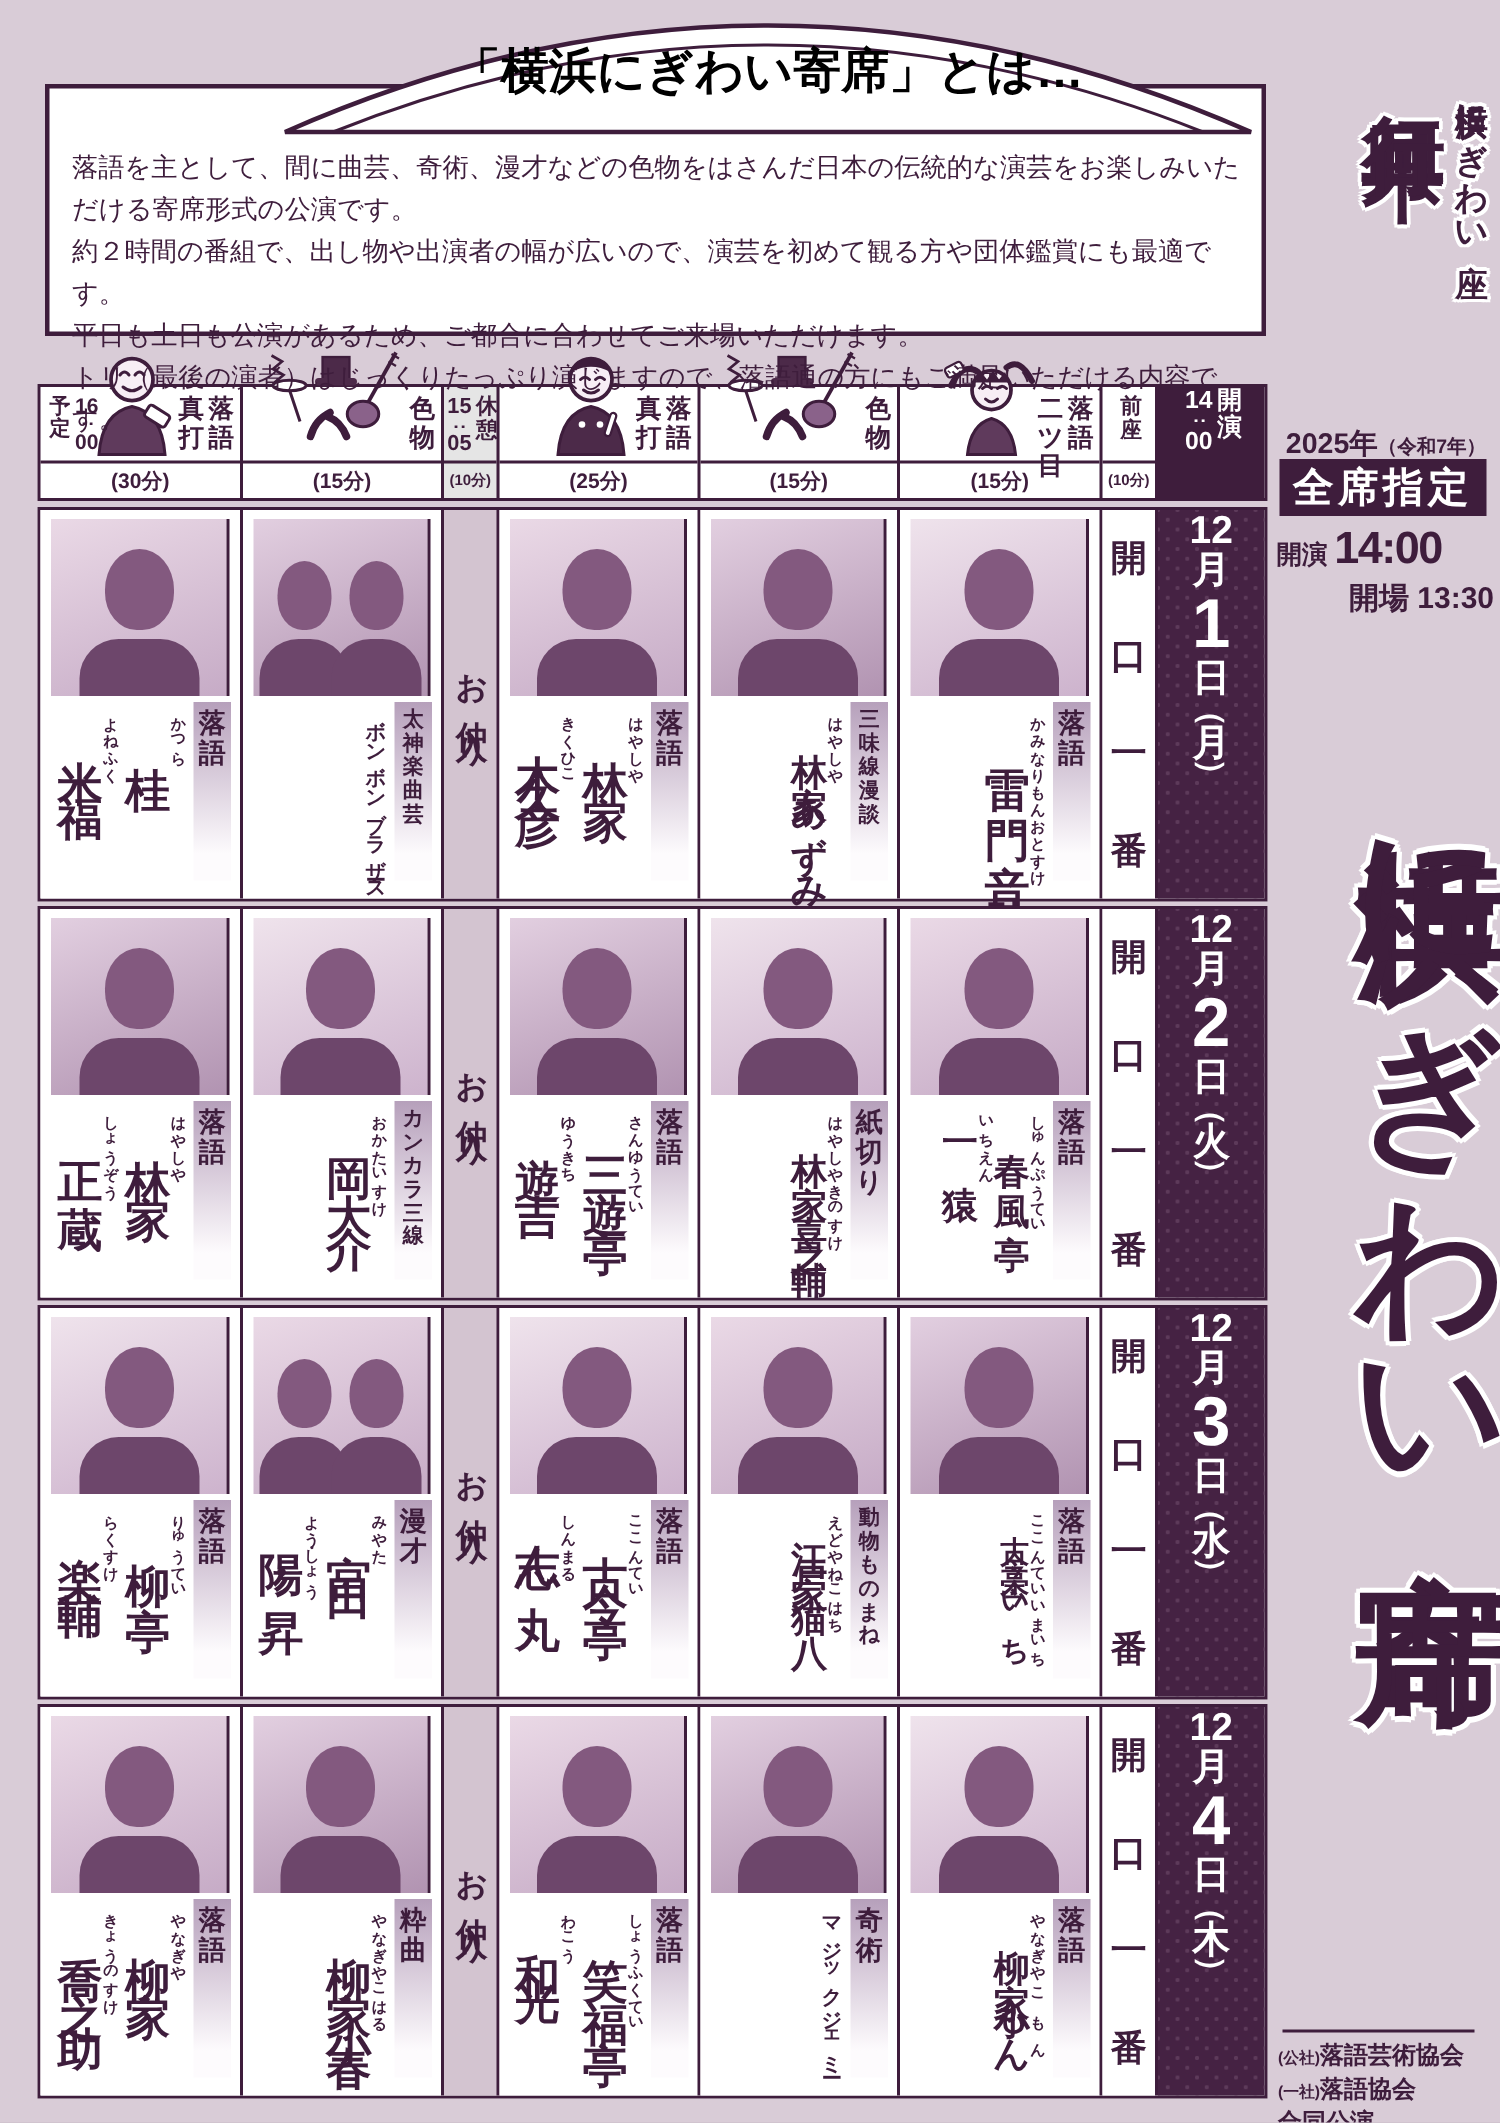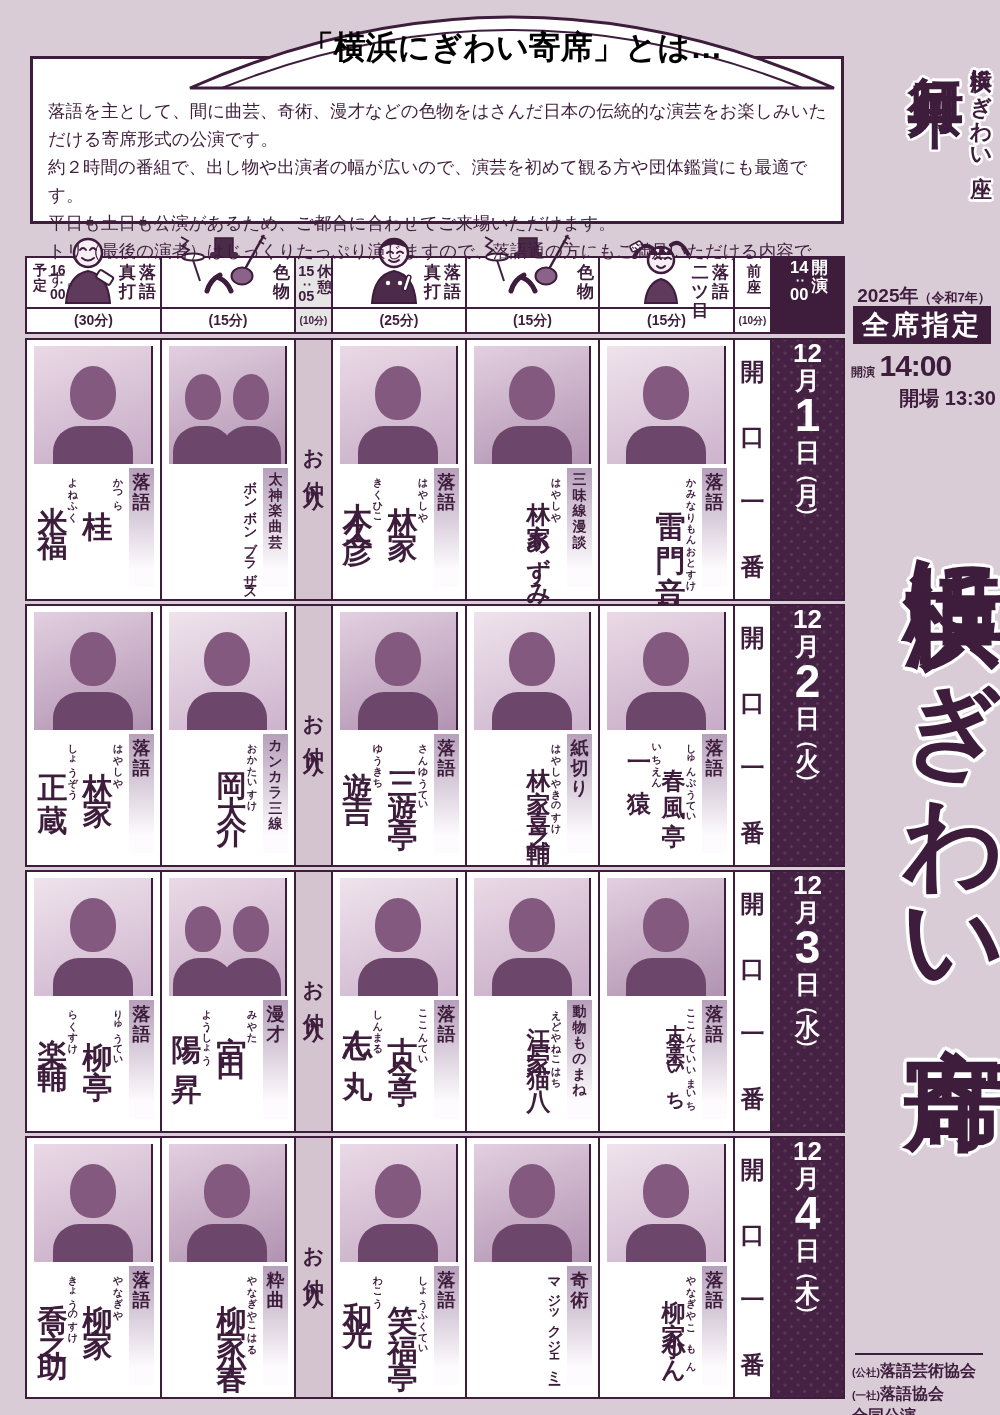--- a/index.html
+++ b/index.html
@@ -20,21 +20,21 @@
     2px 2px 0 #fff,-2px 2px 0 #fff,2px -2px 0 #fff,-2px -2px 0 #fff}
   .v-head{position:absolute;top:48px;right:4px;height:265px;writing-mode:vertical-rl;text-orientation:upright;font-weight:bold}
   .v-head span{display:block}
   .v-head .small{font-size:22px;letter-spacing:1px;margin-left:2px;margin-top:4px}
   .v-head .big{font-size:56px;line-height:1;letter-spacing:-4px}
   .year-line{position:absolute;left:850px;top:283px;width:148px;text-align:center;font-weight:bold;font-size:19px;white-space:nowrap}
   .year-line .era{font-size:13px}
   .allseats{position:absolute;left:853px;top:306px;width:138px;height:38px;background:#3e1d3c;color:#fff;
     font-size:27px;font-weight:bold;text-align:center;line-height:38px;letter-spacing:3px}
   .open-line{position:absolute;left:851px;top:349px;width:147px;font-weight:bold;white-space:nowrap}
-  .open-line .olbl{font-size:12px}
+  .open-line .olbl{font-size:17px}
   .open-line .otime{font-size:30px;letter-spacing:-1px}
   .doors-line{position:absolute;left:851px;top:385px;width:145px;text-align:right;font-weight:bold;font-size:20px}
   .salebox{position:absolute;left:851px;top:416px;width:147px;height:62px;background:#3e1d3c;color:#fff;
     text-align:center;font-weight:bold;font-size:25px;line-height:30px;padding-top:2px;border-radius:3px}
   .main-title{position:absolute;top:484px;right:-6px;height:875px;writing-mode:vertical-rl;text-orientation:upright;
     font-family:"DejaVu Serif",serif;font-weight:bold;font-size:101px;line-height:1;letter-spacing:3px;
     text-shadow:3.5px 0 0 #fff,-3.5px 0 0 #fff,0 3.5px 0 #fff,0 -3.5px 0 #fff,
     2.5px 2.5px 0 #fff,-2.5px 2.5px 0 #fff,2.5px -2.5px 0 #fff,-2.5px -2.5px 0 #fff}
   .orgs-rule{position:absolute;left:855px;top:1353px;width:128px;height:2px;background:#3e1d3c}
   .orgs{position:absolute;left:852px;top:1360px;font-weight:bold;font-size:16px;line-height:1.42;white-space:nowrap}

